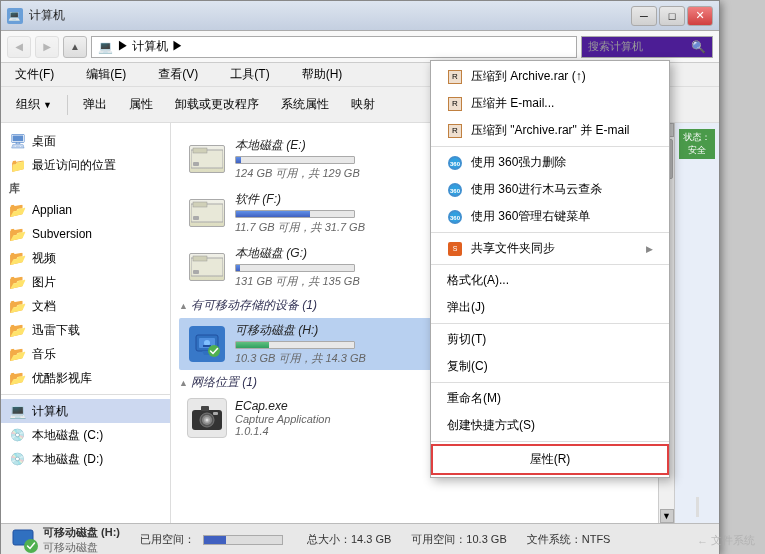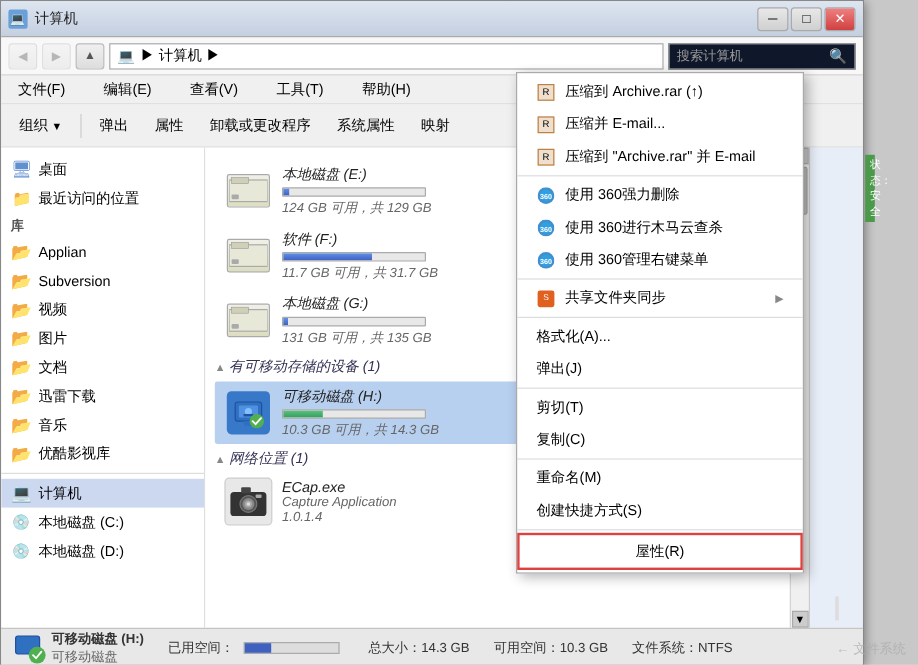--- a/index.html
+++ b/index.html
@@ -85,24 +85,24 @@
       flex: 1;
       height: 22px;
       border: 1px solid #aaa;
       background: white;
       padding: 0 6px;
       font-size: 12px;
       display: flex; align-items: center;
       gap: 4px;
     }
     .address-search {
-      width: 156px;
+      width: 132px;
       height: 22px;
       border: 1px solid #aaa;
-      background: #0f172a;
+      background: #4c1d95;
       padding: 0 6px;
       font-size: 12px;
       display: flex; align-items: center;
       color: #999;
     }
 
     
     .menu-bar {
       height: 24px;
       background: #f0f0f0;
@@ -352,21 +352,20 @@
       flex-direction: column;
       gap: 4px;
     }
     .status-badge {
       background: #4a9a4a;
       color: white;
       padding: 2px 4px;
       font-size: 9px;
       border-radius: 0;
       text-align: center;
-      margin-left: 42px;
     }
 
     
     .watermark {
       position: absolute;
       bottom: 6px;
       right: 10px;
       font-size: 11px;
       color: #aaa;
       opacity: 0.7;

